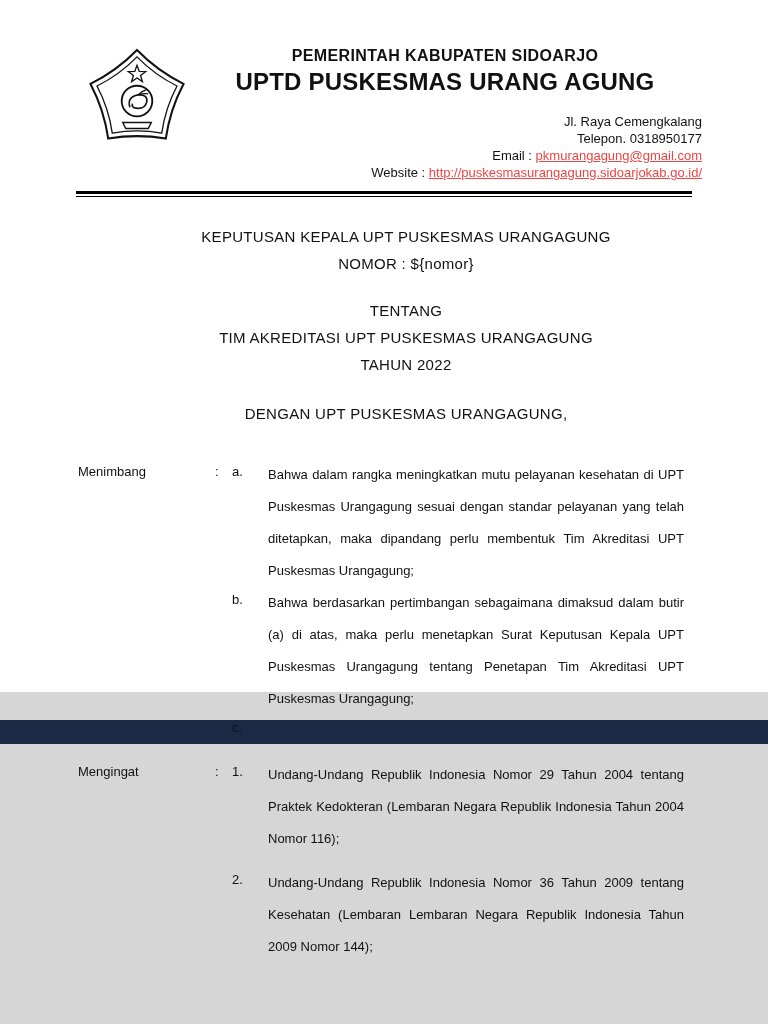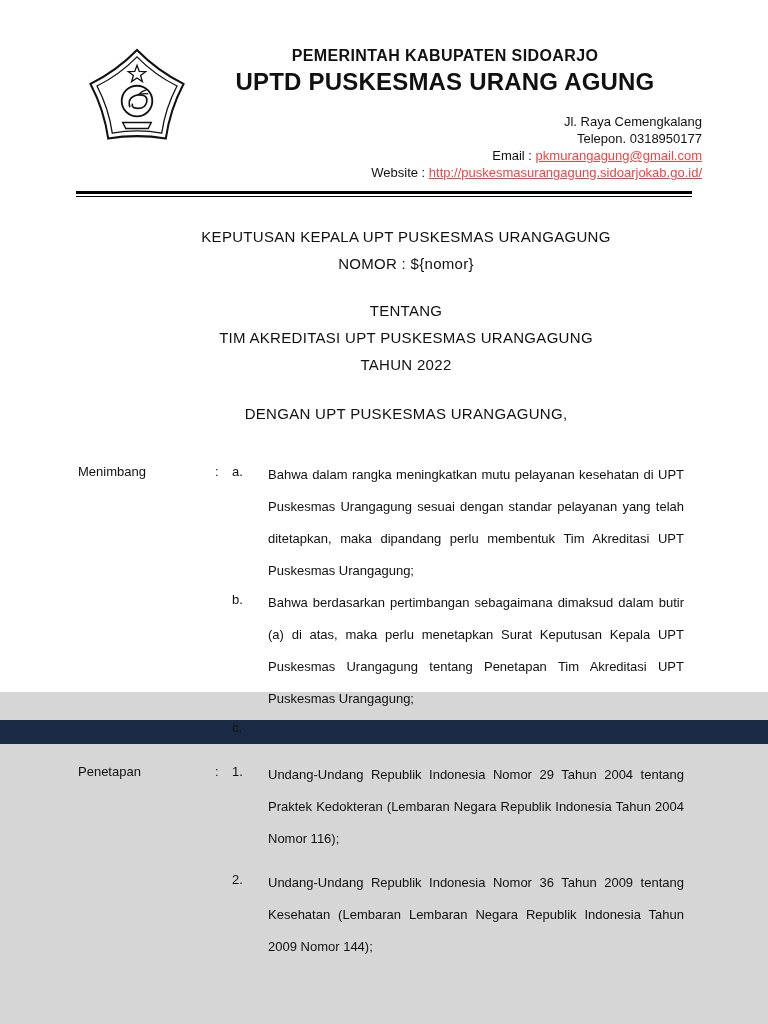--- a/index.html
+++ b/index.html
@@ -106,21 +106,21 @@
       </div>
       <div class="clause-row">
         <div class="clause-label"></div>
         <div class="clause-colon"></div>
         <div class="clause-marker">c.</div>
       </div>
     </section>
 
     <section class="clause clause--mengingat clause--spaced">
       <div class="clause-row">
-        <div class="clause-label">Penetapan</div>
+        <div class="clause-label">Mengingat</div>
         <div class="clause-colon">:</div>
         <div class="clause-marker">1.</div>
         <div class="clause-text">Undang-Undang Republik Indonesia Nomor 29 Tahun 2004 tentang Praktek Kedokteran (Lembaran Negara Republik Indonesia Tahun 2004 Nomor 116);</div>
       </div>
       <div class="clause-row">
         <div class="clause-label"></div>
         <div class="clause-colon"></div>
         <div class="clause-marker">2.</div>
         <div class="clause-text">Undang-Undang Republik Indonesia Nomor 36 Tahun 2009 tentang Kesehatan (Lembaran Lembaran Negara Republik Indonesia Tahun 2009 Nomor 144);</div>
       </div>

